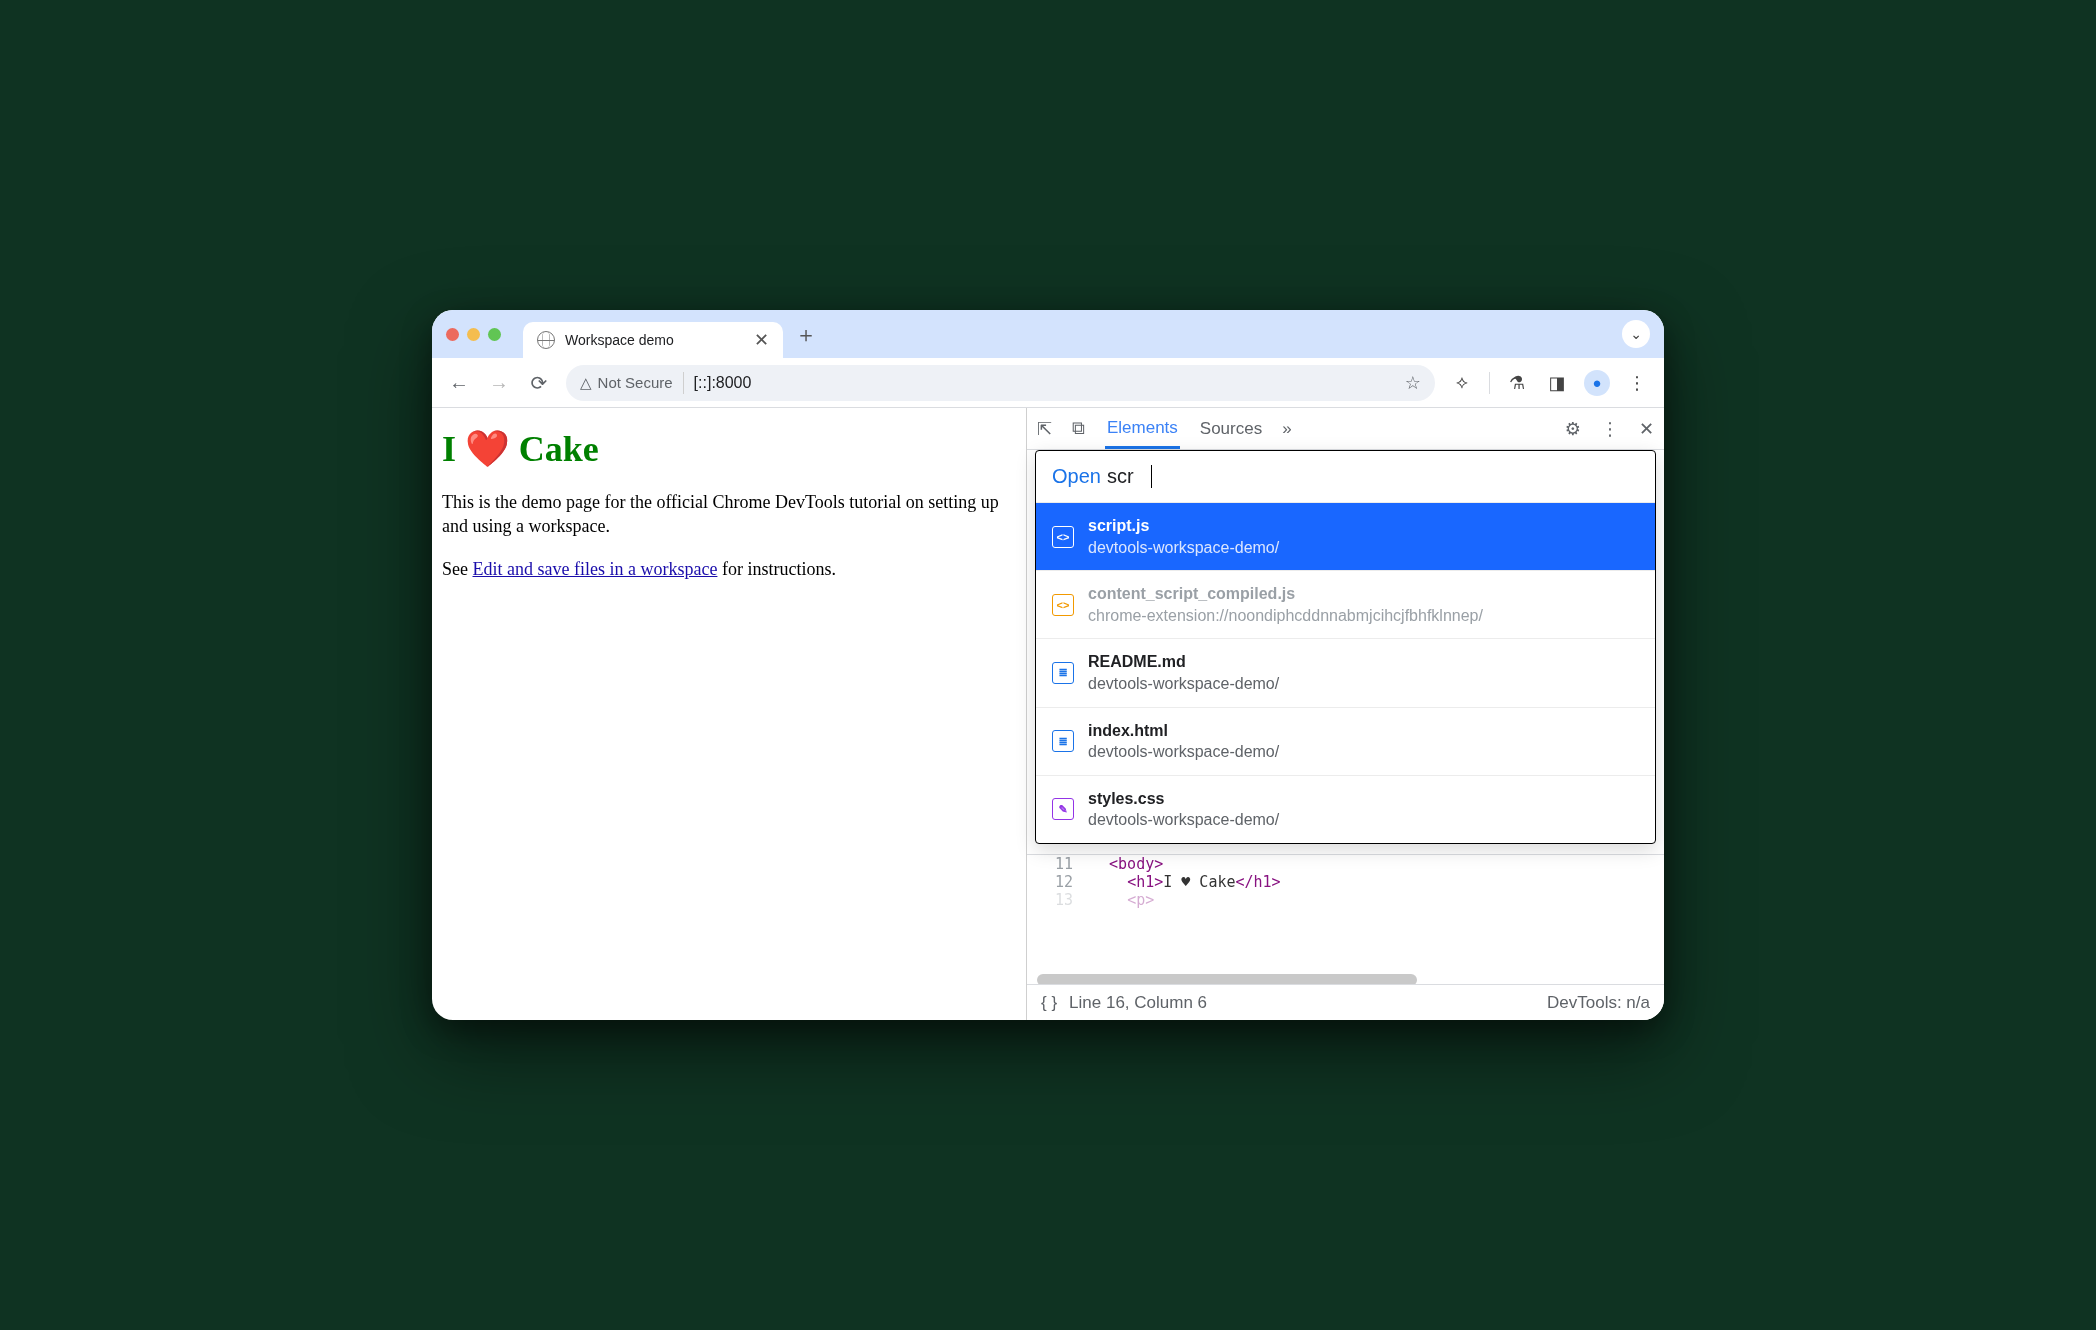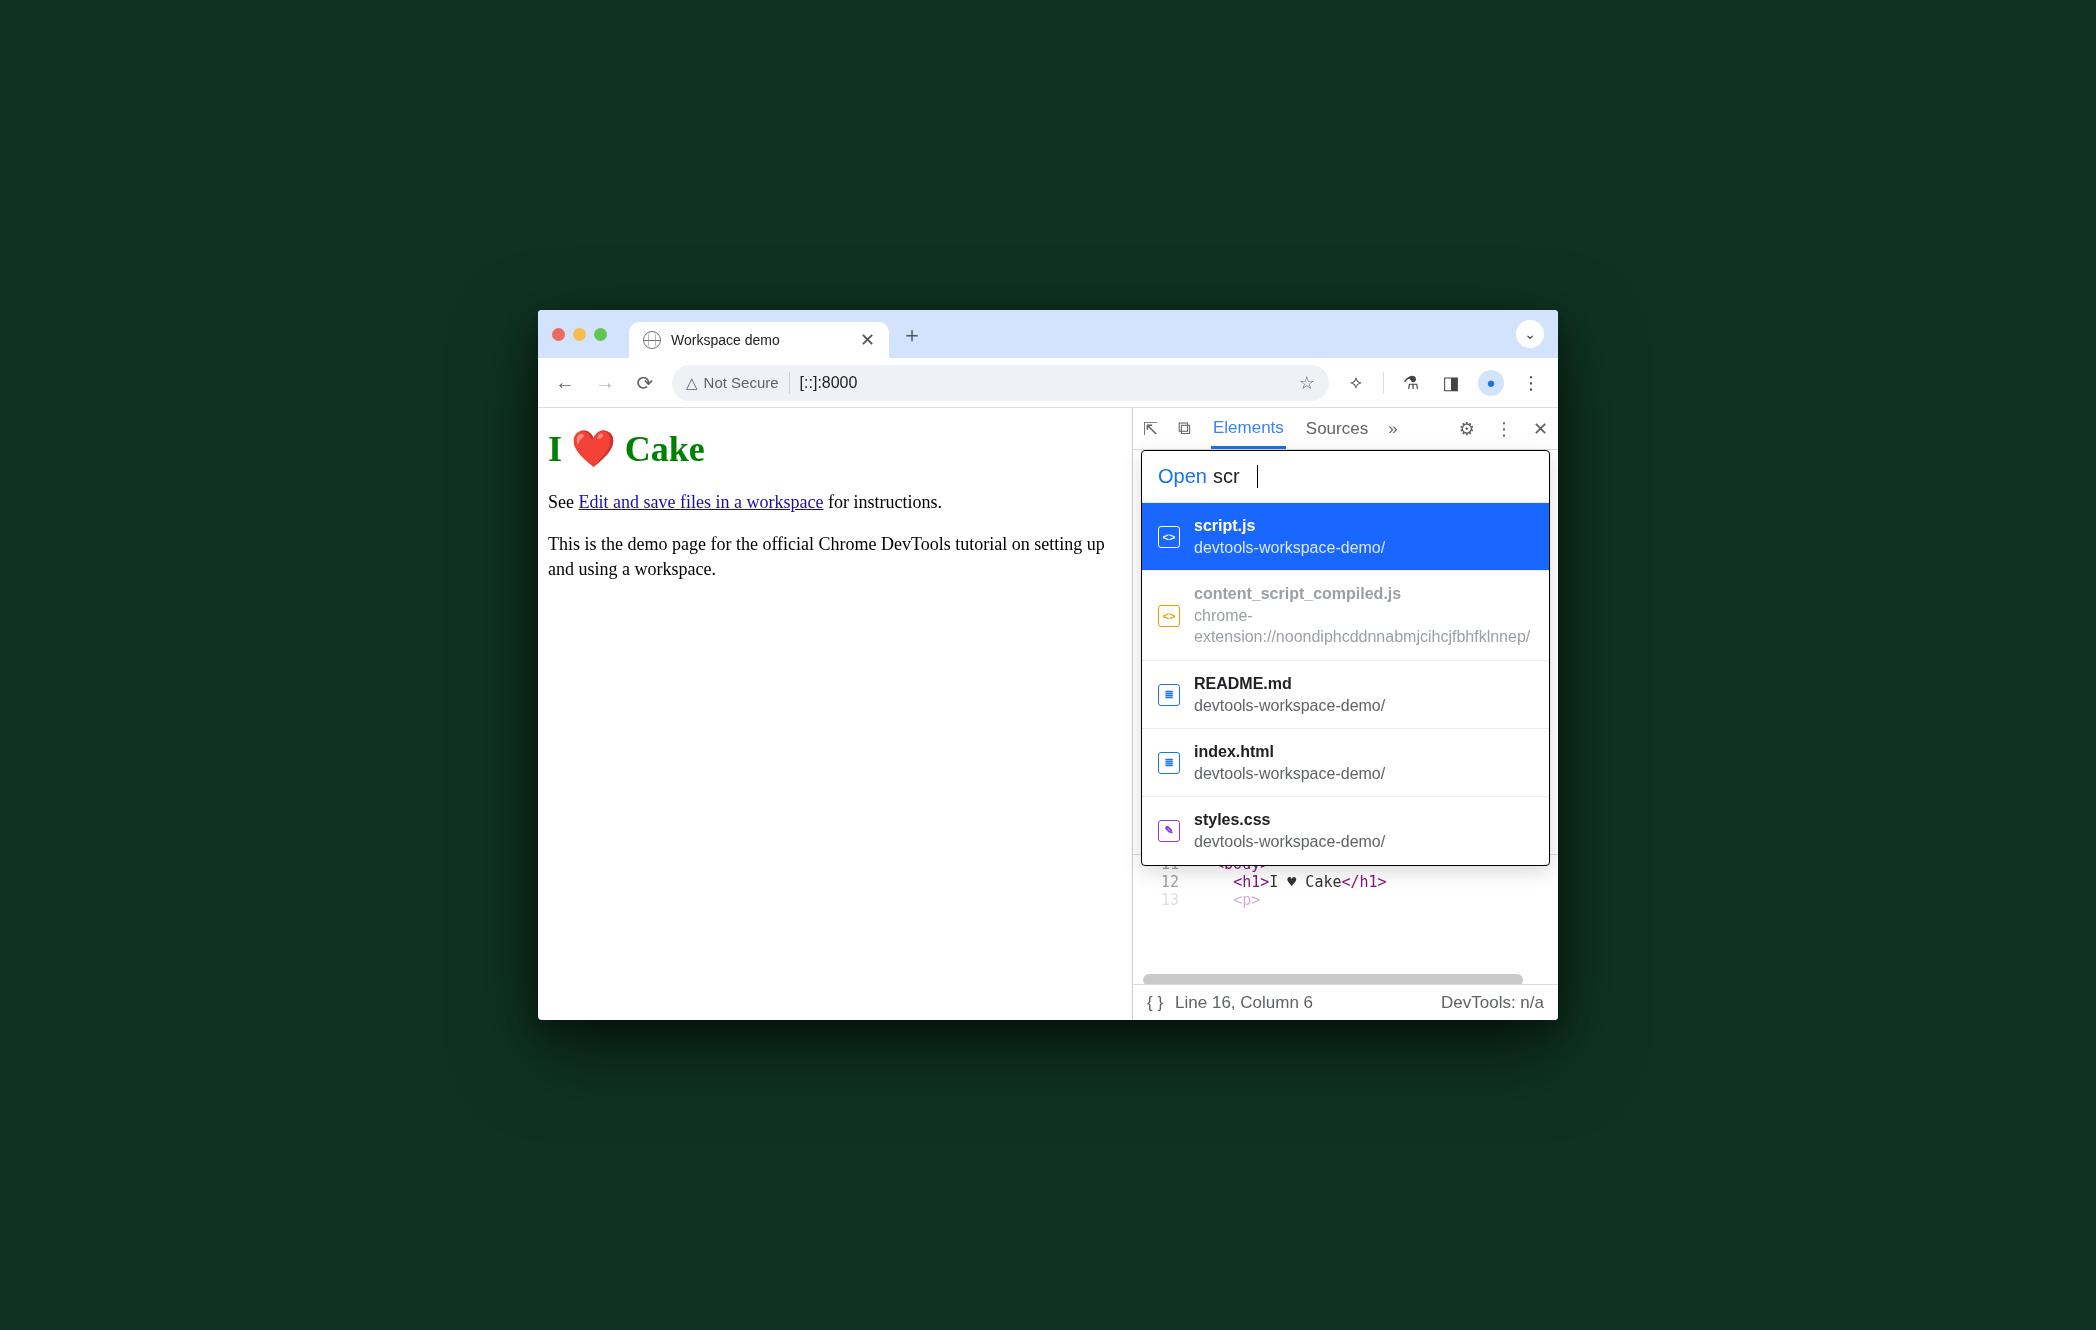--- a/index.html
+++ b/index.html
@@ -7,23 +7,23 @@
     margin: 0; padding: 0;
     background: #0f3322;
     font-family: Arial, Helvetica, sans-serif;
     width: 100%; height: 100%;
   }
   .stage {
     width: 2096px; height: 1330px;
     display: flex; align-items: center; justify-content: center;
   }
   .browser {
-    width: 1020px;
+    width: 1232px;
     background: #fff;
-    border-radius: 4px;
+    border-radius: 21px;
     box-shadow: 0 30px 80px rgba(0,0,0,.5), 0 10px 30px rgba(0,0,0,.4);
     overflow: hidden;
     display: flex; flex-direction: column;
   }
   
   .tabstrip {
     background: #d3e3fd;
     height: 48px;
     display: flex; align-items: flex-end;
     padding: 6px 14px 0 14px;
@@ -170,24 +170,24 @@
       <div class="tool-ico">◨</div>
       <div class="avatar">●</div>
       <div class="tool-ico">⋮</div>
     </div>
 
     <div class="content-row">
 
       <div class="page">
         <h1>I ❤️ Cake</h1>
         <p>
-          <span>See </span><a href="#">Edit and save files in a workspace</a><span> for instructions.</span>
+          <span>This is the demo page for the official Chrome DevTools tutorial on </span><span>setting up and using a workspace.</span>
         </p>
         <p>
-          <span>This is the demo page for the official Chrome DevTools tutorial on </span><span>setting up and using a workspace.</span>
+          <span>See </span><a href="#">Edit and save files in a workspace</a><span> for instructions.</span>
         </p>
       </div>
 
       <div class="devtools">
         <div class="dt-tabs">
           <span class="ico">⇱</span>
           <span class="ico">⧉</span>
           <span class="active">Elements</span>
           <span>Sources</span>
           <span>»</span>

